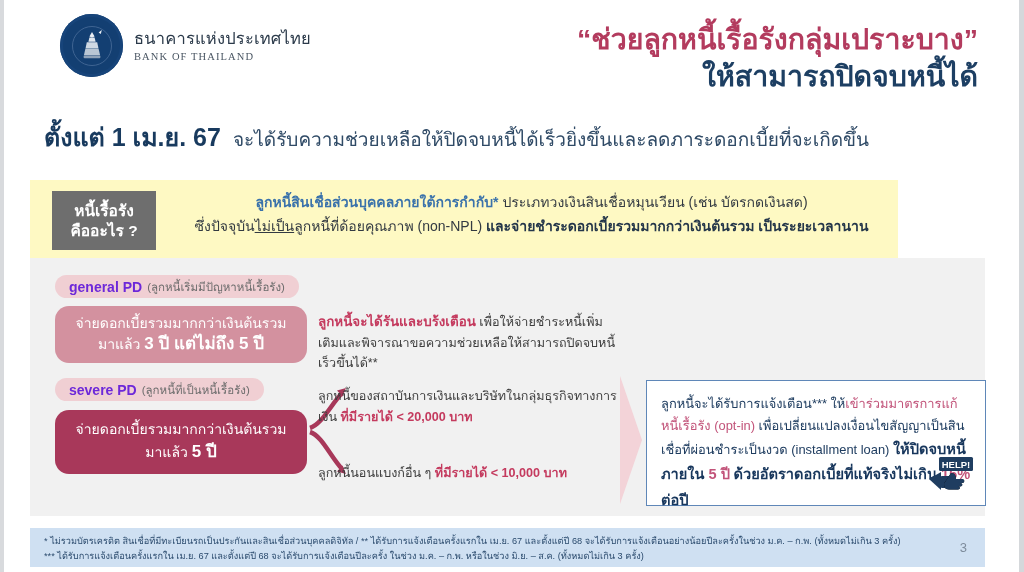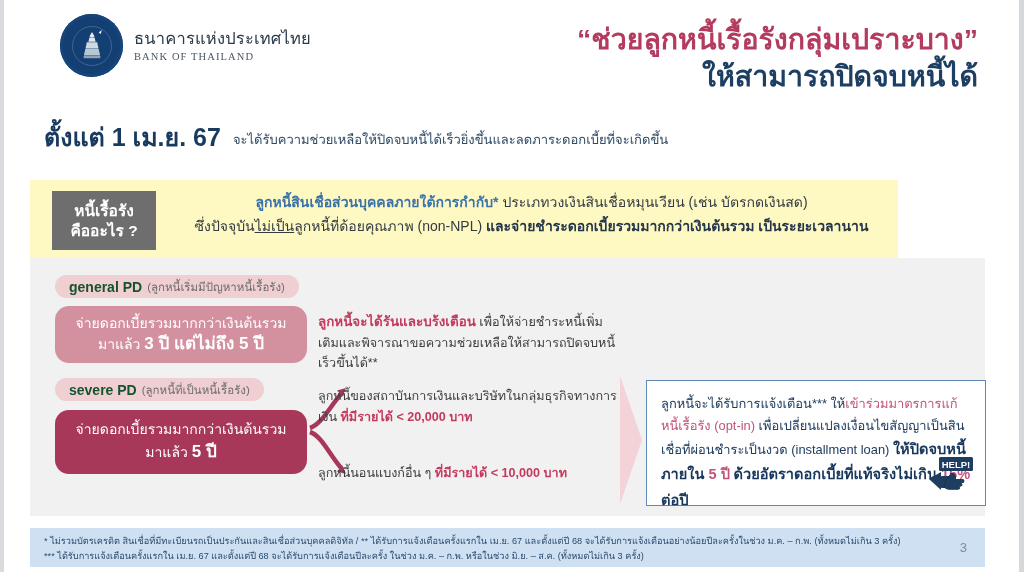--- a/index.html
+++ b/index.html
@@ -25,40 +25,40 @@
             color:#44506080;color:#4a5663;letter-spacing:1.1px;margin-top:3px;}
 
   .title-block{position:absolute;right:46px;top:22px;text-align:right;}
   .title-1{font-size:28.5px;font-weight:bold;color:#b33b5e;line-height:1.22;white-space:nowrap;}
   .title-2{font-size:28.5px;font-weight:bold;color:#1d3f63;line-height:1.22;white-space:nowrap;margin-top:2px;}
 
   
   .date-row{position:absolute;left:44px;top:117px;display:flex;align-items:baseline;gap:12px;white-space:nowrap;}
   .date-a{font-size:25px;font-weight:bold;color:#183a5e;}
   .date-b{font-size:23px;font-weight:bold;color:#3a72ab;}
-  .date-c{font-size:13px;color:#2f4a66;align-self:center;position:relative;top:2px;}
+  .date-c{font-size:19px;color:#2f4a66;align-self:center;position:relative;top:2px;}
 
   
   .panel-def{position:absolute;left:30px;top:180px;width:868px;height:82px;background:#fef9c3;}
   .tag-grey{position:absolute;left:22px;top:11px;width:104px;height:59px;background:#6e6e6e;
             color:#ffffff;font-size:15.5px;font-weight:bold;line-height:1.28;
             display:flex;flex-direction:column;align-items:center;justify-content:center;}
   .def-text{position:absolute;left:155px;top:12px;right:20px;text-align:center;}
   .def-l1{font-size:14px;line-height:1.55;color:#333a42;}
   .def-l2{font-size:14px;line-height:1.55;color:#333a42;margin-top:2px;}
   .bl{color:#3a72ab;font-weight:bold;}
   .dk{color:#24364a;font-weight:bold;}
   .und{text-decoration:underline;}
 
   
   .panel-body{position:absolute;left:30px;top:258px;width:955px;height:258px;background:#f1f1f1;}
 
   .pill{position:absolute;height:23px;border-radius:12px;background:#f0cfd3;
         display:flex;align-items:center;padding:0 14px;white-space:nowrap;}
-  .pill-en{font-size:14px;font-weight:bold;color:#14532d;}
+  .pill-en{font-size:14px;font-weight:bold;color:#6d28d9;}
   .pill-th{font-size:11.5px;color:#6d6d6d;margin-left:5px;}
 
   .pill-gen{left:25px;top:17px;}
   .pill-sev{left:25px;top:120px;}
 
   .box-gen{position:absolute;left:25px;top:48px;width:252px;height:57px;border-radius:14px;
            background:#d3919f;color:#ffffff;display:flex;flex-direction:column;
            align-items:center;justify-content:center;line-height:1.32;}
   .box-sev{position:absolute;left:25px;top:152px;width:252px;height:64px;border-radius:14px;
            background:#a8385a;color:#ffffff;display:flex;flex-direction:column;

